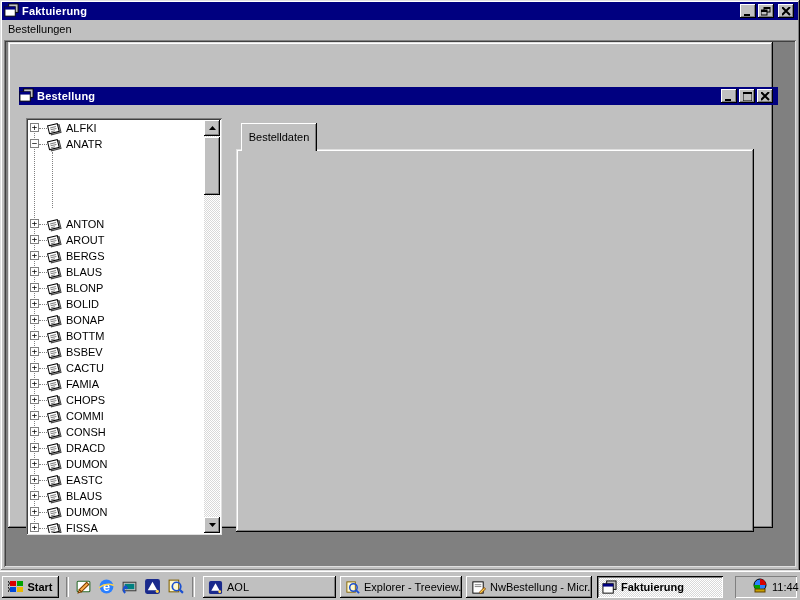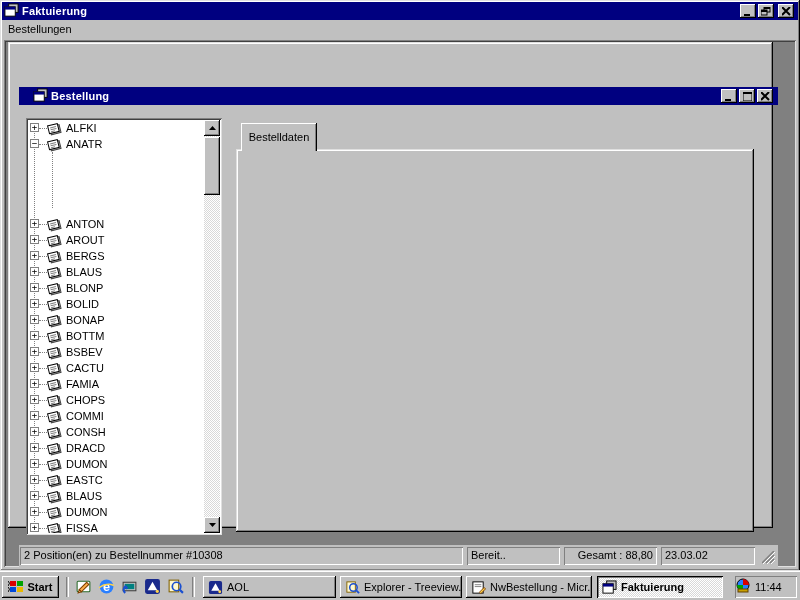--- a/index.html
+++ b/index.html
@@ -24,21 +24,21 @@
 
   
   #main-window { position:absolute; left:0; top:0; width:800px; height:571px; }
   #main-title { left:2px; top:2px; width:796px; height:18px; padding-left:2px; }
   #menu-bar { position:absolute; left:2px; top:20px; width:796px; height:18px; background:#c0c0c0; display:flex; align-items:center; }
   .menu-item { padding:2px 6px; }
   #mdi { position:absolute; left:4px; top:40px; width:792px; height:527px; background:#808080; box-shadow: inset 1px 1px 0 #808080, inset -1px -1px 0 #dfdfdf, inset 2px 2px 0 #404040; }
 
   
   #child-window { position:absolute; left:8px; top:42px; width:765px; height:486px; }
-  #child-title { left:11px; top:45px; width:759px; height:18px; padding-left:14px; }
+  #child-title { left:11px; top:45px; width:759px; height:18px; padding-left:0; }
 
   
   #tree { position:absolute; left:18px; top:76px; width:196px; height:417px; }
   #tree-content { position:absolute; left:2px; top:2px; right:18px; bottom:2px; background:#fff; overflow:hidden; }
   .tree-row { position:absolute; left:0; width:100%; height:16px; }
   .tree-label { position:absolute; top:1px; height:14px; line-height:14px; padding:0 2px; white-space:nowrap; }
   .tree-label.sel { background:#000080; color:#fff; outline:1px dotted #ffff00; }
   .expand-box { position:absolute; left:2px; top:3px; width:9px; height:9px; background:#fff; border:1px solid #808080; line-height:7px; text-align:center; font-size:9px; font-family:"DejaVu Sans Mono",monospace; }
   .dotv { position:absolute; border-left:1px dotted #808080; width:0; }
   .doth { position:absolute; border-top:1px dotted #808080; height:0; }
@@ -72,21 +72,21 @@
   .sb-panel { position:absolute; top:2px; height:18px; padding:2px 4px; line-height:13px; white-space:nowrap; overflow:hidden; }
   #grip { position:absolute; right:3px; bottom:3px; width:13px; height:13px; }
 
   
   #taskbar { position:absolute; left:0; top:571px; width:800px; height:29px; background:#c0c0c0; border-top:1px solid #ffffff; box-shadow:0 -1px 0 #dfdfdf; }
   #start-btn { position:absolute; left:2px; top:4px; width:57px; height:22px; display:flex; align-items:center; justify-content:center; gap:3px; font-weight:bold; }
   .tb-divider { position:absolute; top:5px; width:3px; height:20px; border-left:1px solid #808080; border-right:1px solid #ffffff; }
   .ql-icon { position:absolute; top:6px; width:18px; height:18px; }
   .task-btn { position:absolute; top:4px; height:22px; display:flex; align-items:center; gap:4px; padding:0 5px; white-space:nowrap; overflow:hidden; }
   .task-btn.active { box-shadow: inset 1px 1px 0 #000000, inset -1px -1px 0 #ffffff, inset 2px 2px 0 #808080; font-weight:bold; }
-  #tray { position:absolute; right:3px; top:4px; width:62px; height:22px; display:flex; align-items:center; gap:4px; padding-left:0; }
+  #tray { position:absolute; right:3px; top:4px; width:62px; height:22px; display:flex; align-items:center; gap:4px; padding-left:17px; }
 </style>
 </head>
 <body>
 
 <div id="screen">
 
   <div id="main-window" class="raised">
     <div id="main-title" class="titlebar">
       <span class="app-icon"><svg width="15" height="15" viewBox="0 0 16 16">
             <rect x="5" y="1" width="10" height="9" fill="#c0c0c0" stroke="#000"></rect>
@@ -519,32 +519,20 @@
             <div class="td" style="width:213px;text-align:left;padding-left:4px">Gudbrandsdalsost</div>
             <div class="td" style="width:50px;text-align:right;padding-right:6px">28,80</div>
             <div class="td" style="width:45px;text-align:center;">1</div>
             <div class="td" style="width:62px;text-align:center;">0,00%</div>
             <div class="td" style="width:63px;text-align:right;padding-right:12px">28,80</div>
           </div>
         </div>
     </div>
     <div id="total-field" class="sunken-white">88,80</div>
 
-    <div id="status-bar">
-      <div id="grip">
-        <svg width="13" height="13">
-          <path d="M12 0 L0 12 M12 4 L4 12 M12 8 L8 12" stroke="#808080" stroke-width="1.5"></path>
-          <path d="M13 1 L1 13 M13 5 L5 13 M13 9 L9 13" stroke="#fff" stroke-width="1"></path>
-        </svg>
-      </div>
-    <div class="sb-panel sunken-thin" style="left: 1px; width: 443px; text-align: left;">2 Position(en) zu Bestellnummer #10308</div>
-        <div class="sb-panel sunken-thin" style="left: 448px; width: 93px; text-align: left;">Bereit..</div>
-        <div class="sb-panel sunken-thin" style="left: 545px; width: 93px; text-align: right;">Gesamt : 88,80</div>
-        <div class="sb-panel sunken-thin" style="left: 642px; width: 94px; text-align: left;">23.03.02</div>
-      </div>
   </div>
 
   <div id="taskbar">
     <div id="start-btn" class="raised-btn">
       <svg width="16" height="14" viewBox="0 0 16 14">
         <rect x="2" y="1" width="6" height="5" fill="#d90000"></rect>
           <rect x="9" y="1" width="6" height="5" fill="#00a100"></rect>
         <rect x="2" y="7" width="6" height="5" fill="#0048d9"></rect>
           <rect x="9" y="7" width="6" height="5" fill="#e8b900"></rect>
         <path d="M0 1 Q3 3 0 6 M0 7 Q3 9 0 12" stroke="#000" fill="none"></path>

